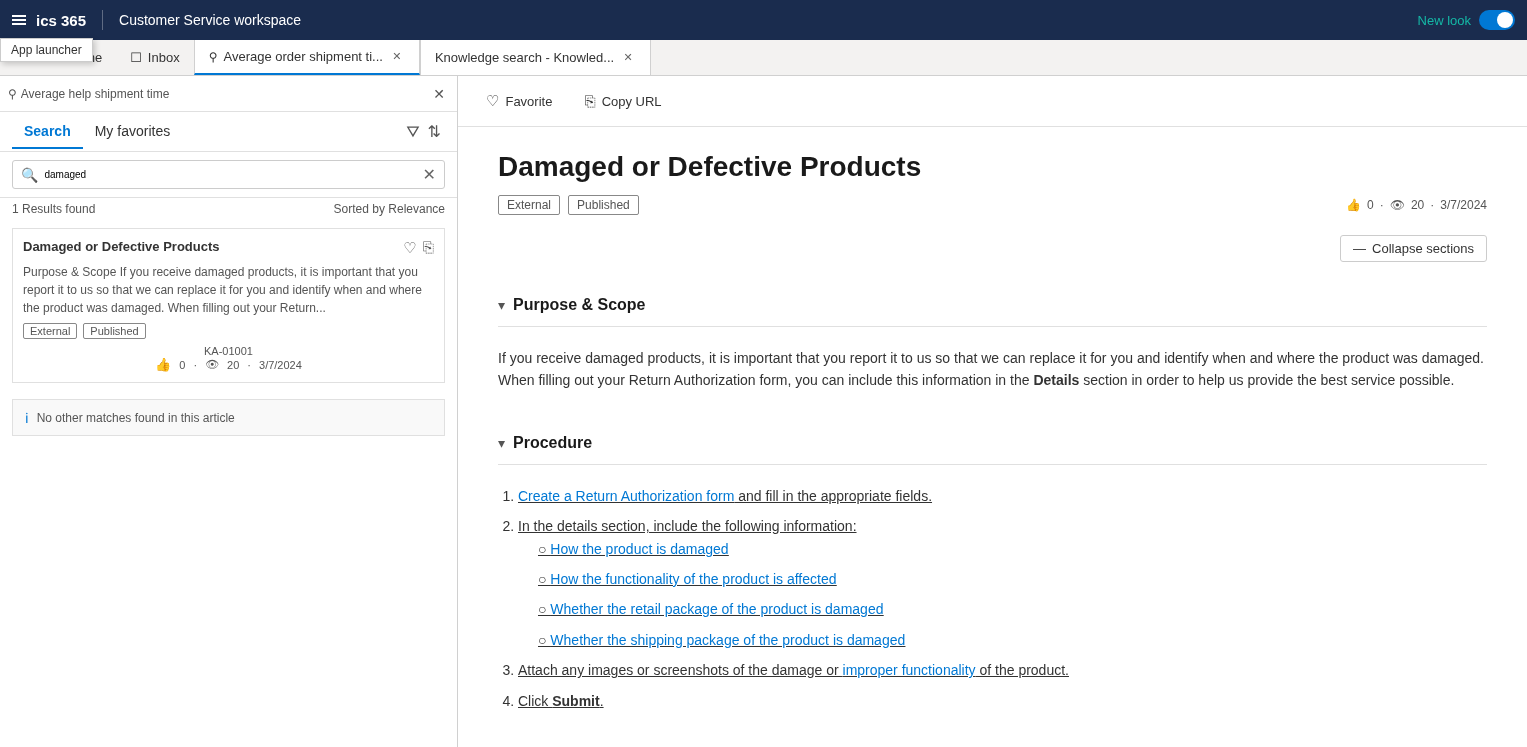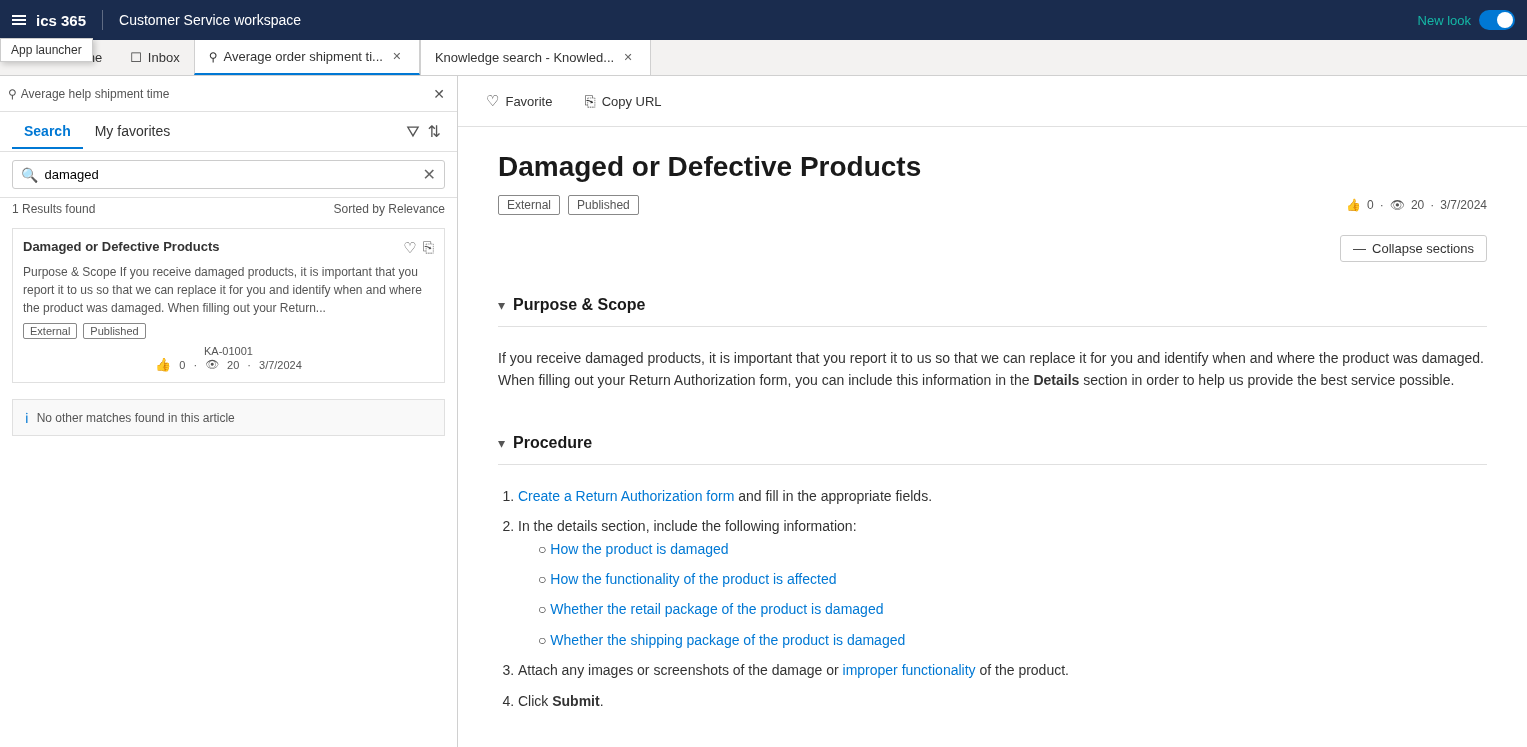--- a/index.html
+++ b/index.html
@@ -64,21 +64,21 @@
     
     .search-tabs { display: flex; align-items: center; padding: 0 12px; height: 40px; border-bottom: 1px solid #e0e0e0; gap: 0; }
     .search-tab { padding: 8px 12px; font-size: 14px; cursor: pointer; color: #333; border-bottom: 2px solid transparent; }
     .search-tab.active { color: #0078d4; border-bottom: 2px solid #0078d4; font-weight: 600; }
     .tab-spacer { flex: 1; }
     .tab-icon-btn { background: transparent; border: none; cursor: pointer; padding: 4px; color: #555; font-size: 16px; }
 
     
     .search-input-row { display: flex; align-items: center; padding: 8px 12px; border-bottom: 1px solid #e0e0e0; }
     .search-input-wrap { display: flex; align-items: center; flex: 1; border: 1px solid #ccc; border-radius: 3px; padding: 4px 8px; background: #fff; }
-    .search-input-wrap input { border: none; outline: none; font-size: 13px; flex: 1; }
+    .search-input-wrap input { border: none; outline: none; font-size: 10px; flex: 1; }
     .search-clear { cursor: pointer; color: #666; font-size: 16px; }
 
     
     .results-bar { display: flex; justify-content: space-between; align-items: center; padding: 4px 12px; font-size: 12px; color: #555; }
 
     
     .article-card { border: 1px solid #e0e0e0; margin: 8px 12px; padding: 10px; cursor: pointer; background: #fff; }
     .article-card-header { display: flex; justify-content: space-between; align-items: flex-start; }
     .article-card-title { font-size: 13px; font-weight: 600; color: #333; flex: 1; }
     .article-card-actions { display: flex; gap: 6px; color: #666; font-size: 16px; }
@@ -119,21 +119,21 @@
     .section-header { display: flex; align-items: center; gap: 8px; cursor: pointer; padding: 8px 0; }
     .section-chevron { font-size: 14px; color: #555; }
     .section-title { font-size: 16px; font-weight: 600; color: #1a1a1a; }
     .section-body { padding: 8px 0 8px 0; font-size: 14px; line-height: 1.6; color: #333; }
     .section-body p { margin-bottom: 10px; }
     .section-body a { color: #0078d4; text-decoration: none; }
     .section-divider { border: none; border-top: 1px solid #e0e0e0; margin: 4px 0 12px 0; }
 
     
     .procedure-list { padding-left: 20px; }
-    .procedure-list li { margin-bottom: 8px; }
+    .procedure-list li { margin-bottom: 8px; text-decoration: underline; }
     .sub-list { list-style: none; padding-left: 20px; }
     .sub-list li::before { content: '○ '; color: #333; }
 
     
     .thumb-icon { font-size: 13px; }
 
     
     .heart-icon { font-size: 15px; color: #555; }
     .copy-icon { font-size: 14px; color: #555; }
   </style>

